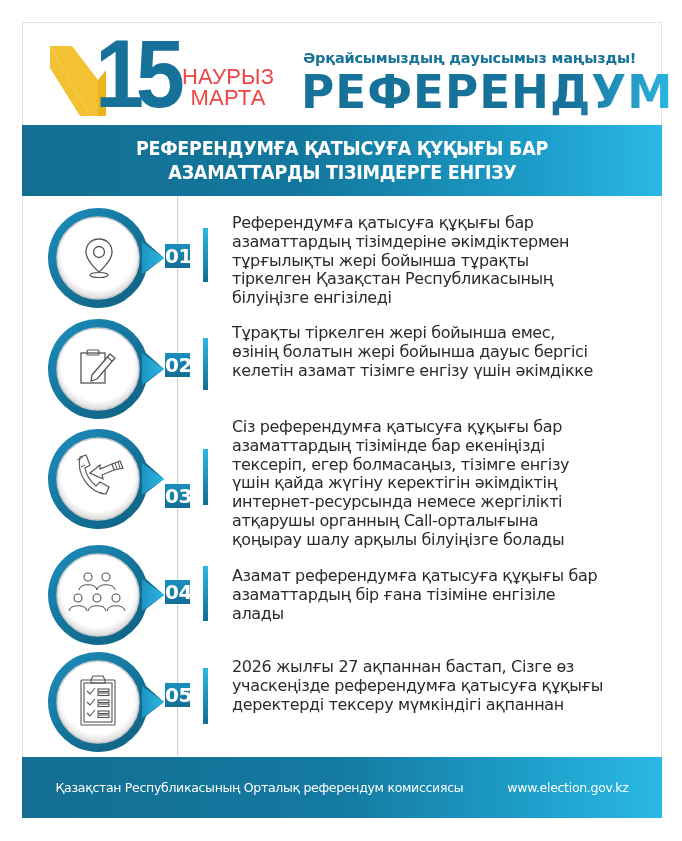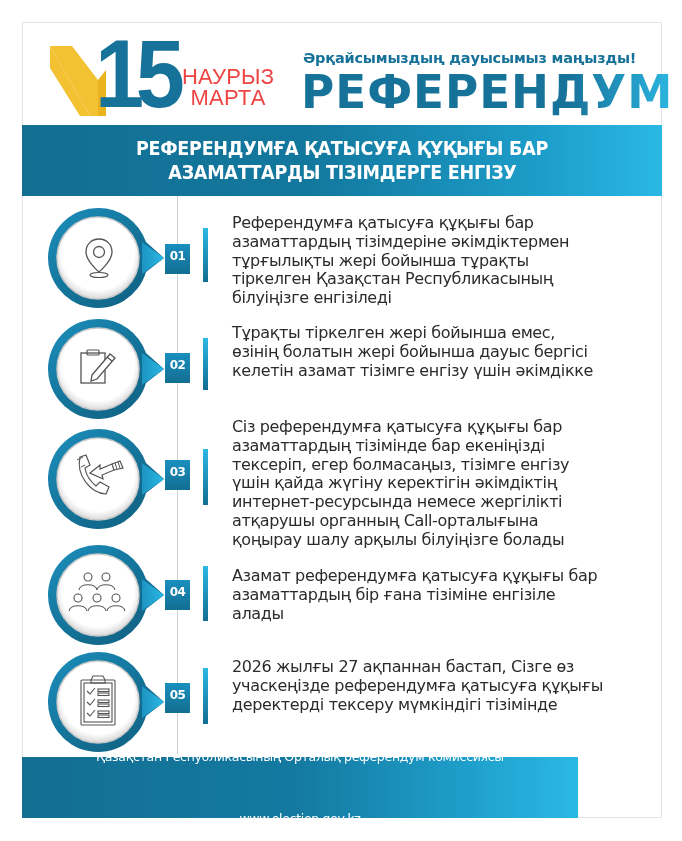--- a/index.html
+++ b/index.html
@@ -52,41 +52,41 @@
   }
 
   
   .timeline-line {
     position: absolute; left: 177px; top: 196px; width: 1px; height: 560px; background: #cfcfcf;
   }
   .step { position: absolute; left: 0; width: 682px; }
   .circle-wrap { position: absolute; left: 46px; width: 120px; height: 104px; }
   .circle-wrap svg { position: absolute; left: 0; top: 0; }
   .badge {
-    position: absolute; left: 165px; width: 25px; height: 30px;
+    position: absolute; left: 165px; width: 25px; height: 24px;
     background: linear-gradient(180deg, #1a8fbf 0%, #136e92 100%);
     color: #fff; font-family: "DejaVu Sans", sans-serif; font-weight: 700;
-    font-size: 12px; line-height: 24px; text-align: center; letter-spacing: -0.5px;
+    font-size: 20px; line-height: 24px; text-align: left; letter-spacing: -0.5px;
   }
   .accent {
     position: absolute; left: 203px; width: 5px;
     background: linear-gradient(180deg, #2bb8e4 0%, #136e92 100%);
   }
   .step-text {
     position: absolute; left: 232px; width: 420px;
     font-family: "DejaVu Sans", sans-serif; font-size: 16px; line-height: 18.8px;
     color: #2b2b2b; letter-spacing: -0.35px;
   }
   .step-text span { display: block; white-space: nowrap; }
 
   
   .footer {
-    position: absolute; left: 22px; top: 757px; width: 556px; height: 61px;
+    position: absolute; left: 22px; top: 757px; width: 640px; height: 61px;
     background: linear-gradient(90deg, #136e92 0%, #147aa1 50%, #1e9fcb 80%, #2bb8e4 100%);
-    display: flex; flex-direction: column; align-items: center; justify-content: center;
+    display: flex; flex-direction: row; align-items: center; justify-content: center;
     color: #fff; font-family: "DejaVu Sans", sans-serif; font-size: 12.5px; line-height: 18px;
     letter-spacing: -0.3px;
     gap: 44px;
   }
   .footer span { display: block; white-space: nowrap; }
 </style>
 </head>
 <body>
 
 <div class="card"></div>
@@ -185,21 +185,21 @@
     </svg>
     <svg style="left:22px;top:26px" width="60" height="50" viewBox="0 0 60 50">
       <path d="M12 4 L18 2 L22 12 L17 15 C18 22 22 28 28 33 L32 29 L41 34 L38 41 C22 40 8 22 12 4 Z" fill="none" stroke="#555" stroke-width="1.2"></path>
       <path d="M9 7 L15 4 M13 14 L17 12" stroke="#555" stroke-width="1"></path>
       <path d="M22 20 L32 12 L32 16 L44 11 L46 17 L34 22 L35 26 Z" fill="none" stroke="#555" stroke-width="1.2"></path>
       <path d="M44 11 L52 8 L55 15 L46 17" fill="none" stroke="#555" stroke-width="1.2"></path>
       <line x1="47" y1="10" x2="49" y2="16" stroke="#555" stroke-width="1"></line>
       <line x1="50" y1="9" x2="52" y2="15" stroke="#555" stroke-width="1"></line>
     </svg>
   </div>
-  <div class="badge" style="top:460px">03</div>
+  <div class="badge" style="top:484px">03</div>
   <div class="accent" style="top:449px;height:56px"></div>
   <div class="step-text" style="top:418px">
     <span>Сіз референдумға қатысуға құқығы бар</span>
     <span>азаматтардың тізімінде бар екеніңізді</span>
     <span>тексеріп, егер болмасаңыз, тізімге енгізу</span>
     <span>үшін қайда жүгіну керектігін әкімдіктің</span>
     <span>интернет-ресурсында немесе жергілікті</span>
     <span>атқарушы органның Call-орталығына</span>
     <span>қоңырау шалу арқылы білуіңізге болады</span>
   </div>
@@ -258,20 +258,20 @@
           <rect x="20" y="37" width="11" height="2.5"></rect>
           <rect x="20" y="41" width="11" height="2.5"></rect>
       </g>
     </svg>
   </div>
   <div class="badge" style="top:683px">05</div>
   <div class="accent" style="top:668px;height:56px"></div>
   <div class="step-text" style="top:658px">
     <span>2026 жылғы 27 ақпаннан бастап, Сізге өз</span>
     <span>учаскеңізде референдумға қатысуға құқығы</span>
-    <span>деректерді тексеру мүмкіндігі тізімінде</span>
+    <span>деректерді тексеру мүмкіндігі ақпаннан</span>
   </div>
 </div>
 
 <div class="footer">
   <span>Қазақстан Республикасының Орталық референдум комиссиясы</span>
   <span>www.election.gov.kz</span>
 </div>
 
 </body></html>

